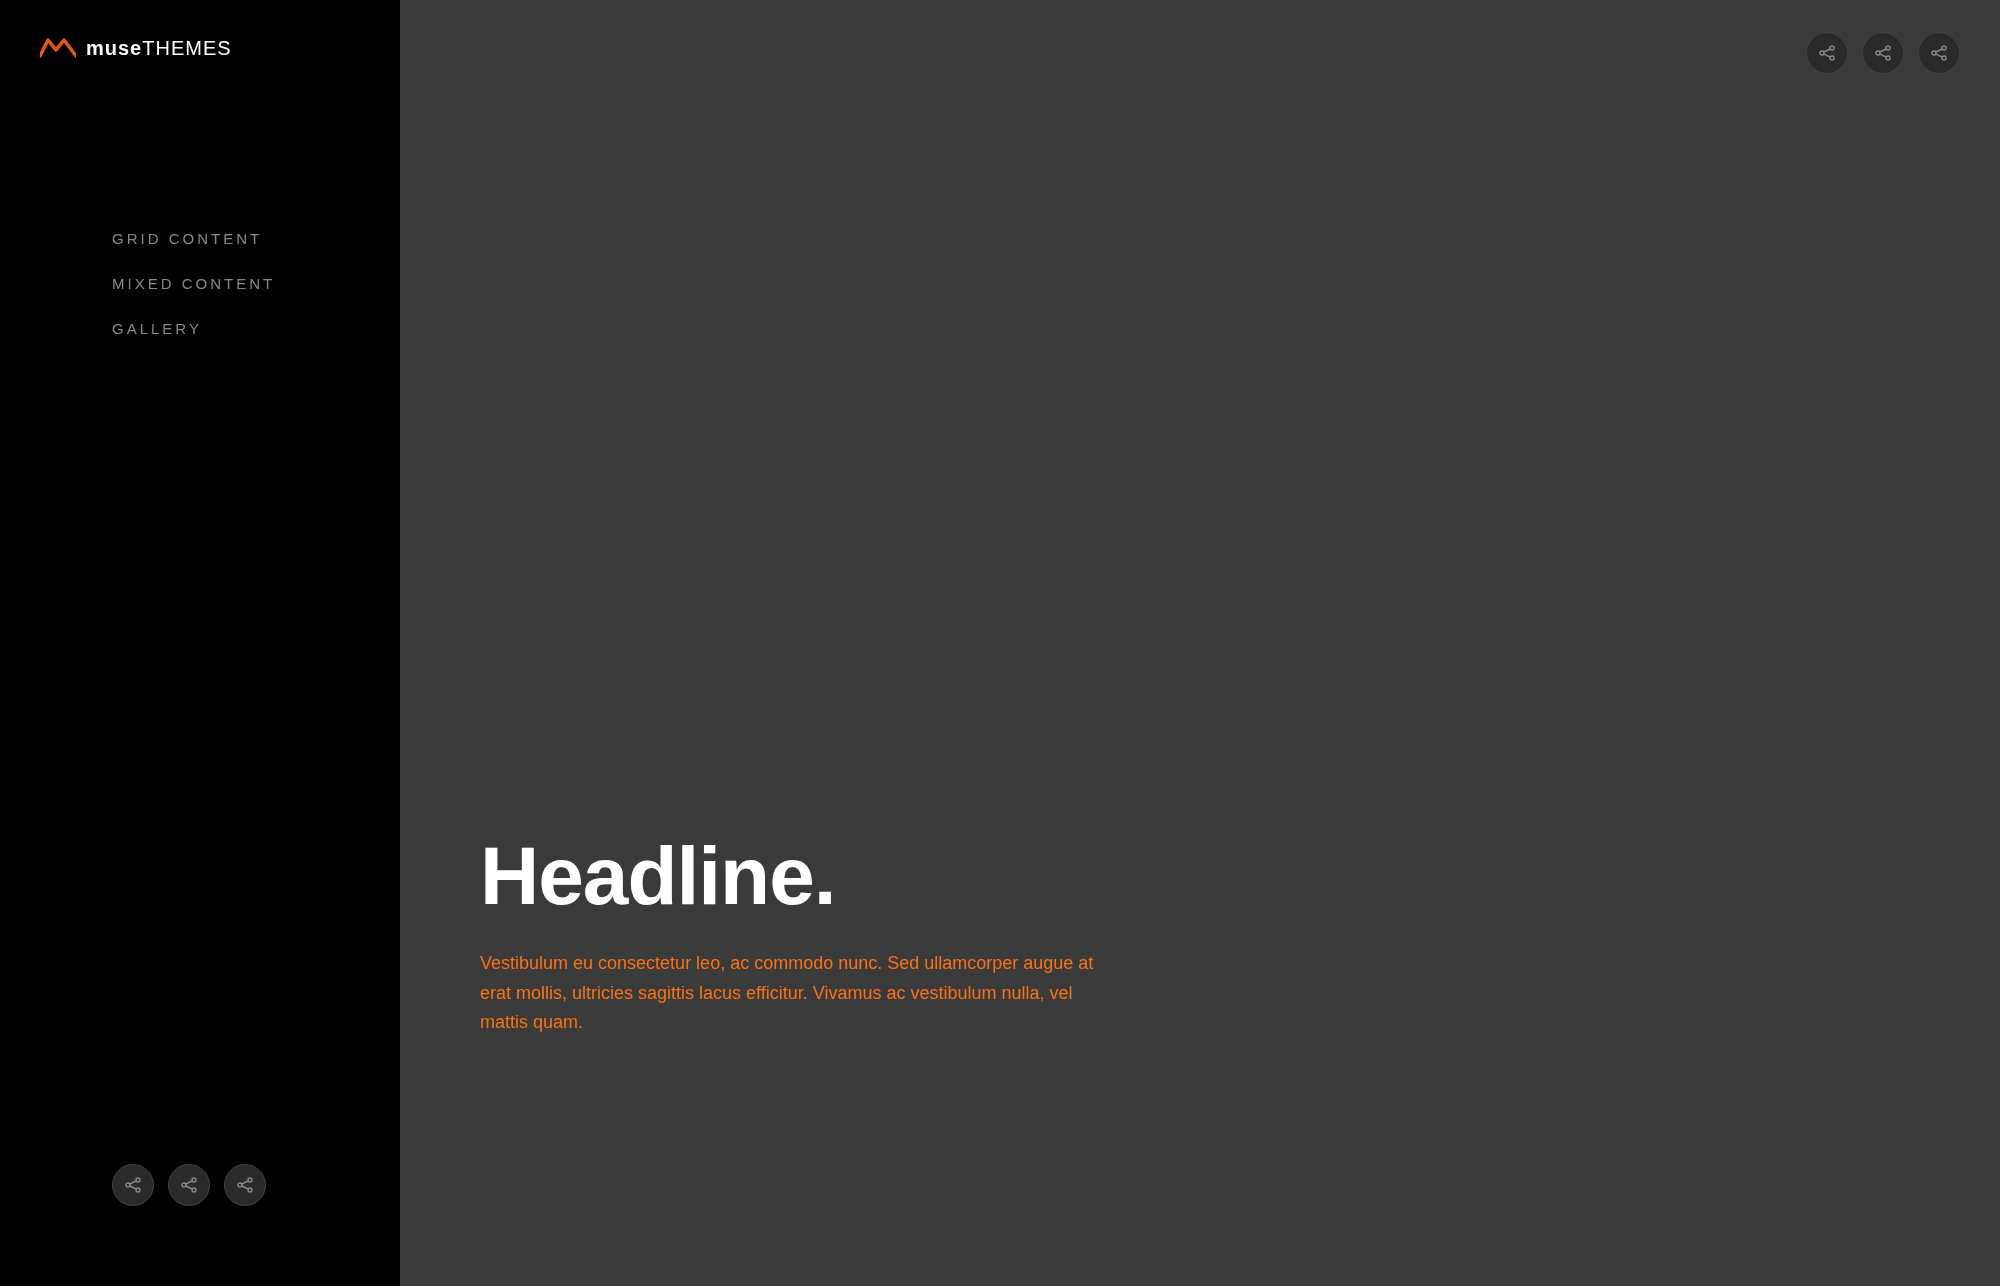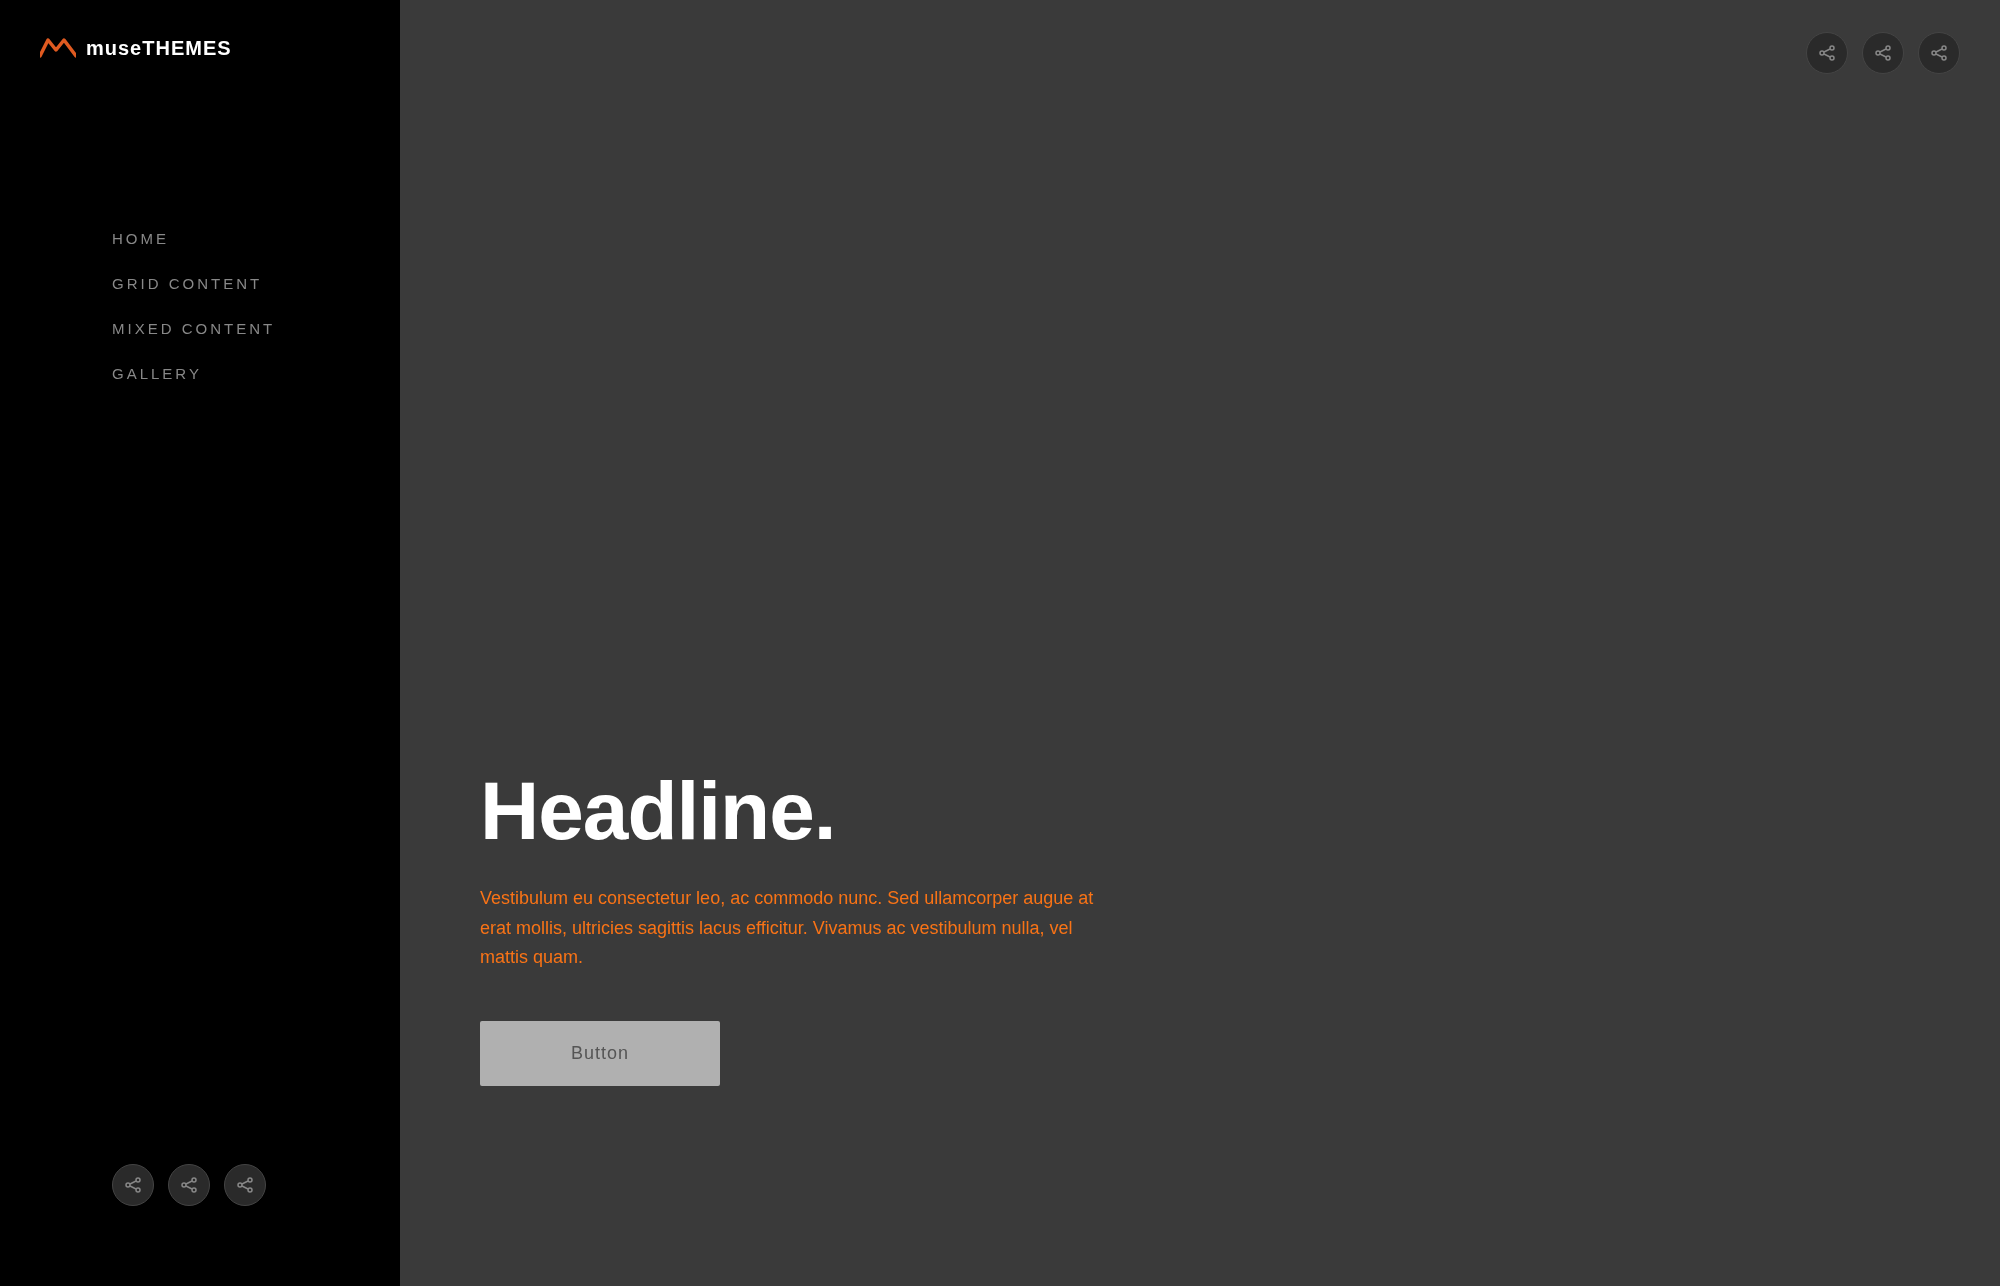--- a/index.html
+++ b/index.html
@@ -145,26 +145,25 @@
 
 <div class="sidebar">
 
   <div class="logo-area">
     <div class="logo-icon">
       <svg viewBox="0 0 36 24" fill="none" xmlns="http://www.w3.org/2000/svg">
         <path d="M0 20 L8 4 L16 14 L24 4 L36 20" stroke="#E05A20" stroke-width="3.5" fill="none" stroke-linejoin="round" stroke-linecap="round"></path>
       </svg>
     </div>
     <div style="font-size:20px;font-weight:700;color:#fff;letter-spacing:1px;">
-      <span style="font-weight:700;">muse</span><span style="font-weight:700;">THEMES</span>
+      <span style="font-weight:700;">muse</span><span style="font-weight:400;">THEMES</span>
     </div>
   </div>
 
   <nav>
-    <div class="nav-item">HOME</div>
     <div class="nav-item">GRID CONTENT</div>
     <div class="nav-item">MIXED CONTENT</div>
     <div class="nav-item">GALLERY</div>
   </nav>
 
   <div class="social-icons">
     <div class="social-btn">
       <svg width="16" height="16" viewBox="0 0 16 16" fill="none">
         <circle cx="13" cy="3" r="2" stroke="#888" stroke-width="1.5"></circle>
         <circle cx="13" cy="13" r="2" stroke="#888" stroke-width="1.5"></circle>
@@ -223,16 +222,15 @@
         <circle cx="3" cy="8" r="2" stroke="#888" stroke-width="1.5"></circle>
         <line x1="5" y1="7" x2="11" y2="4" stroke="#888" stroke-width="1.5"></line>
         <line x1="5" y1="9" x2="11" y2="12" stroke="#888" stroke-width="1.5"></line>
       </svg>
     </div>
   </div>
 
   <div class="hero-section">
     <h1 class="headline">Headline.</h1>
     <p class="body-text">Vestibulum eu consectetur leo, ac commodo nunc. Sed ullamcorper augue at erat mollis, ultricies sagittis lacus efficitur. Vivamus ac vestibulum nulla, vel mattis quam.</p>
-    <button class="cta-button">Button</button>
   </div>
 
 </div>
 
 </body></html>

